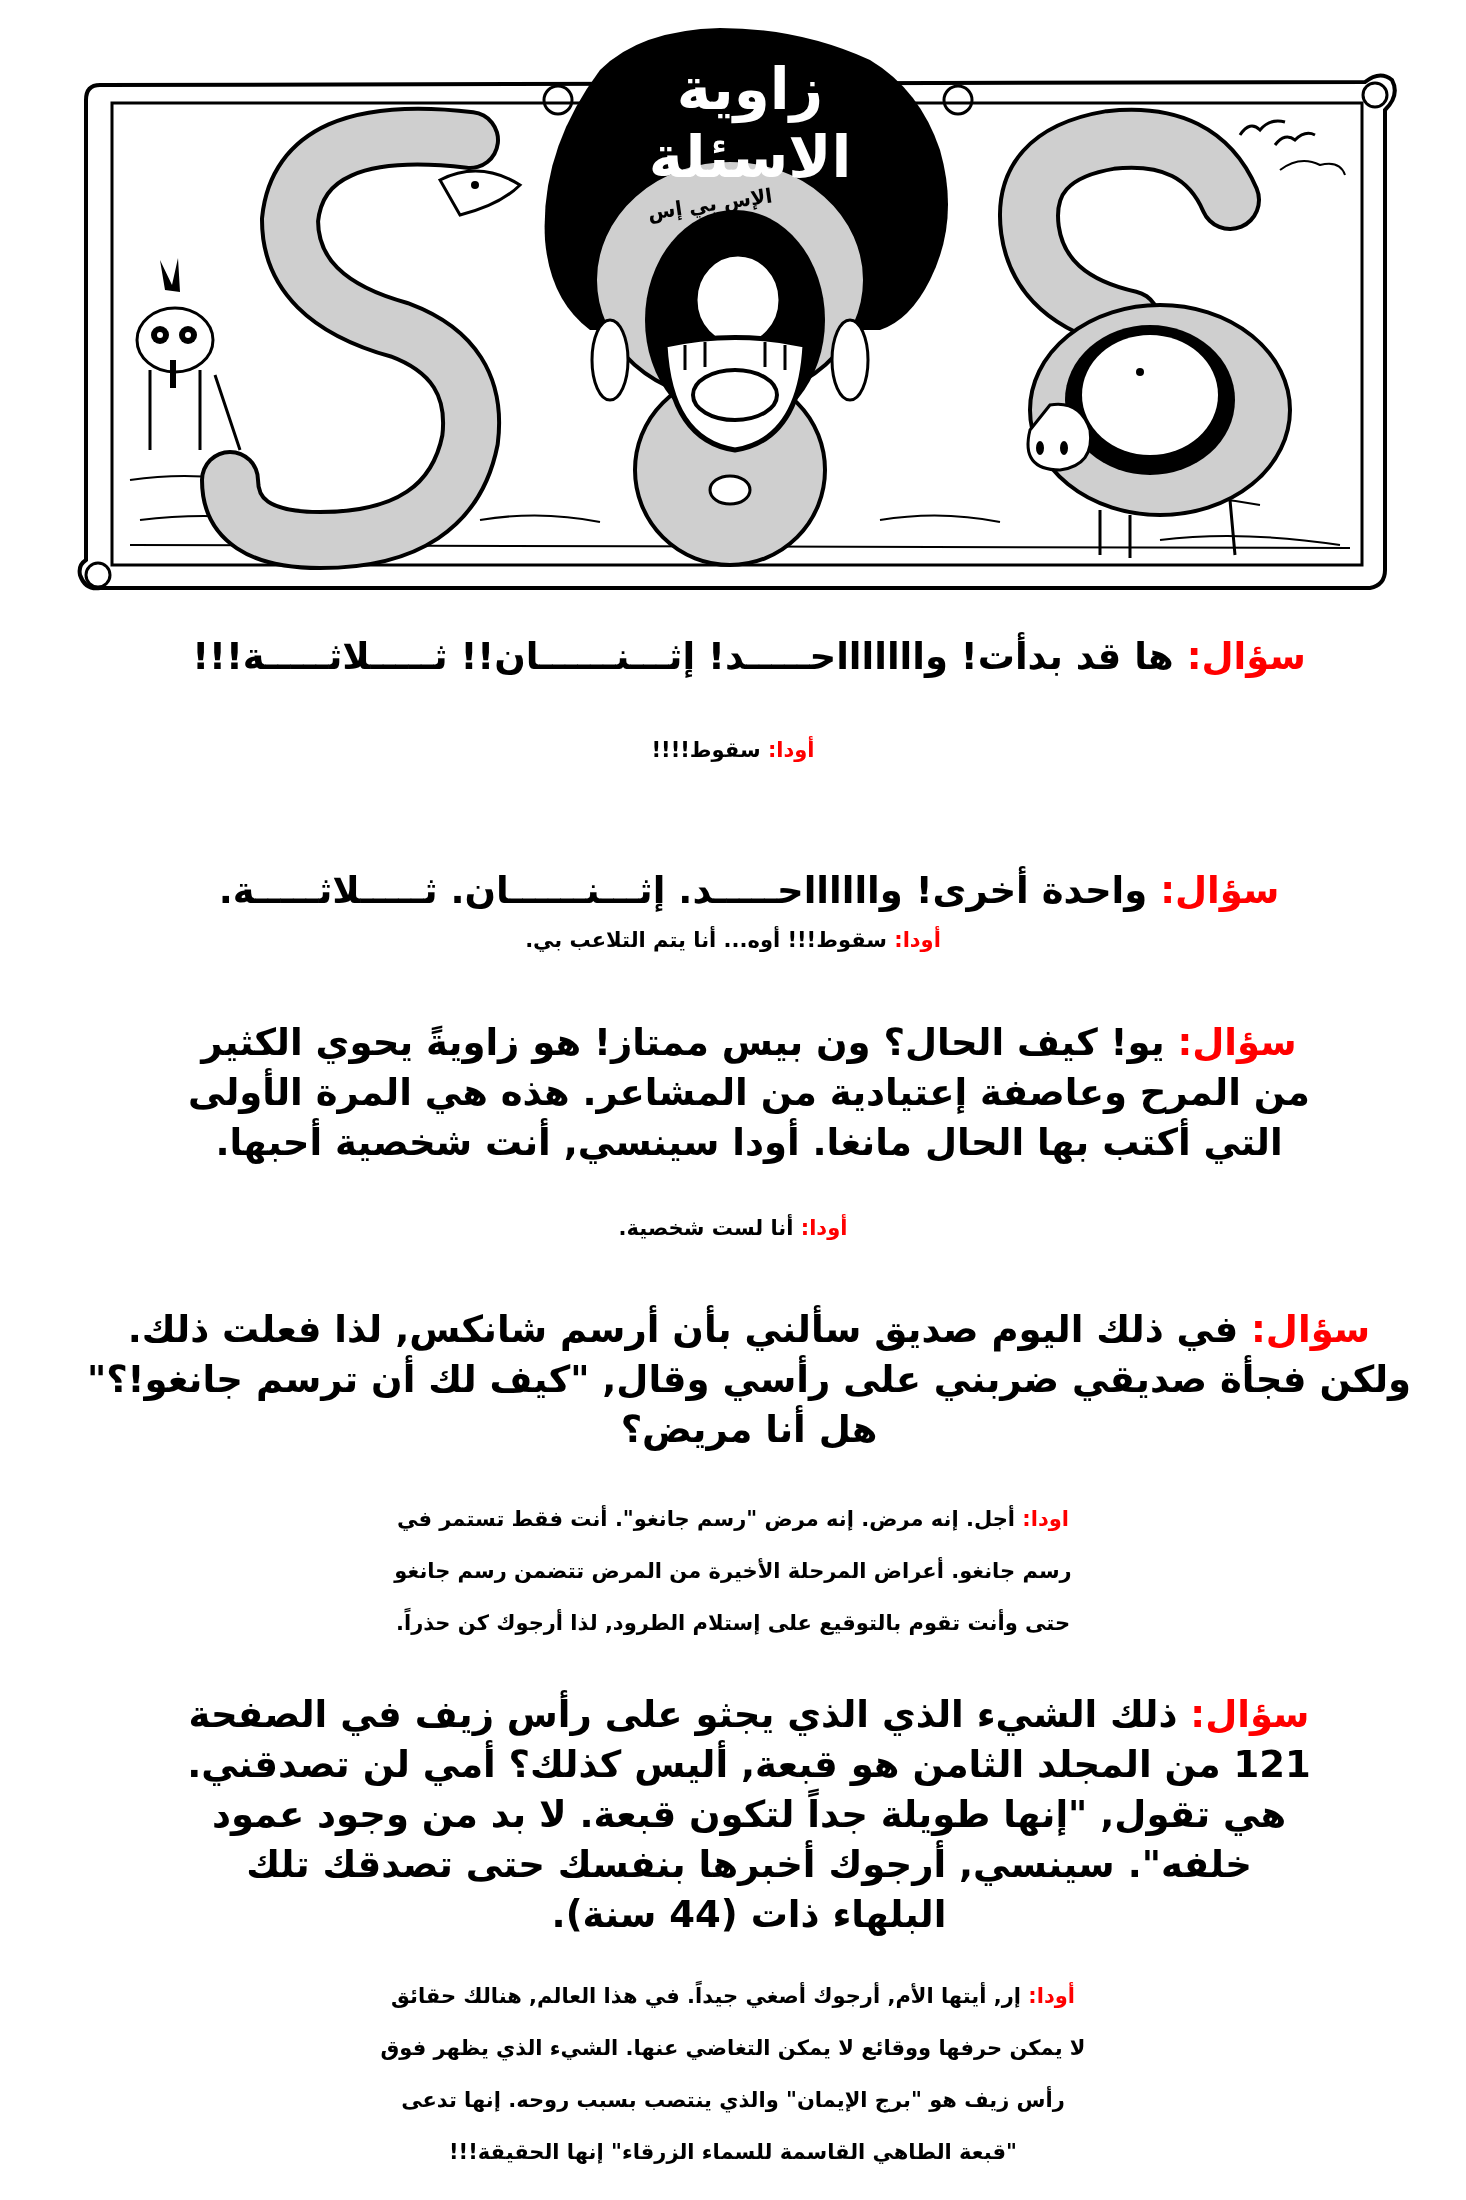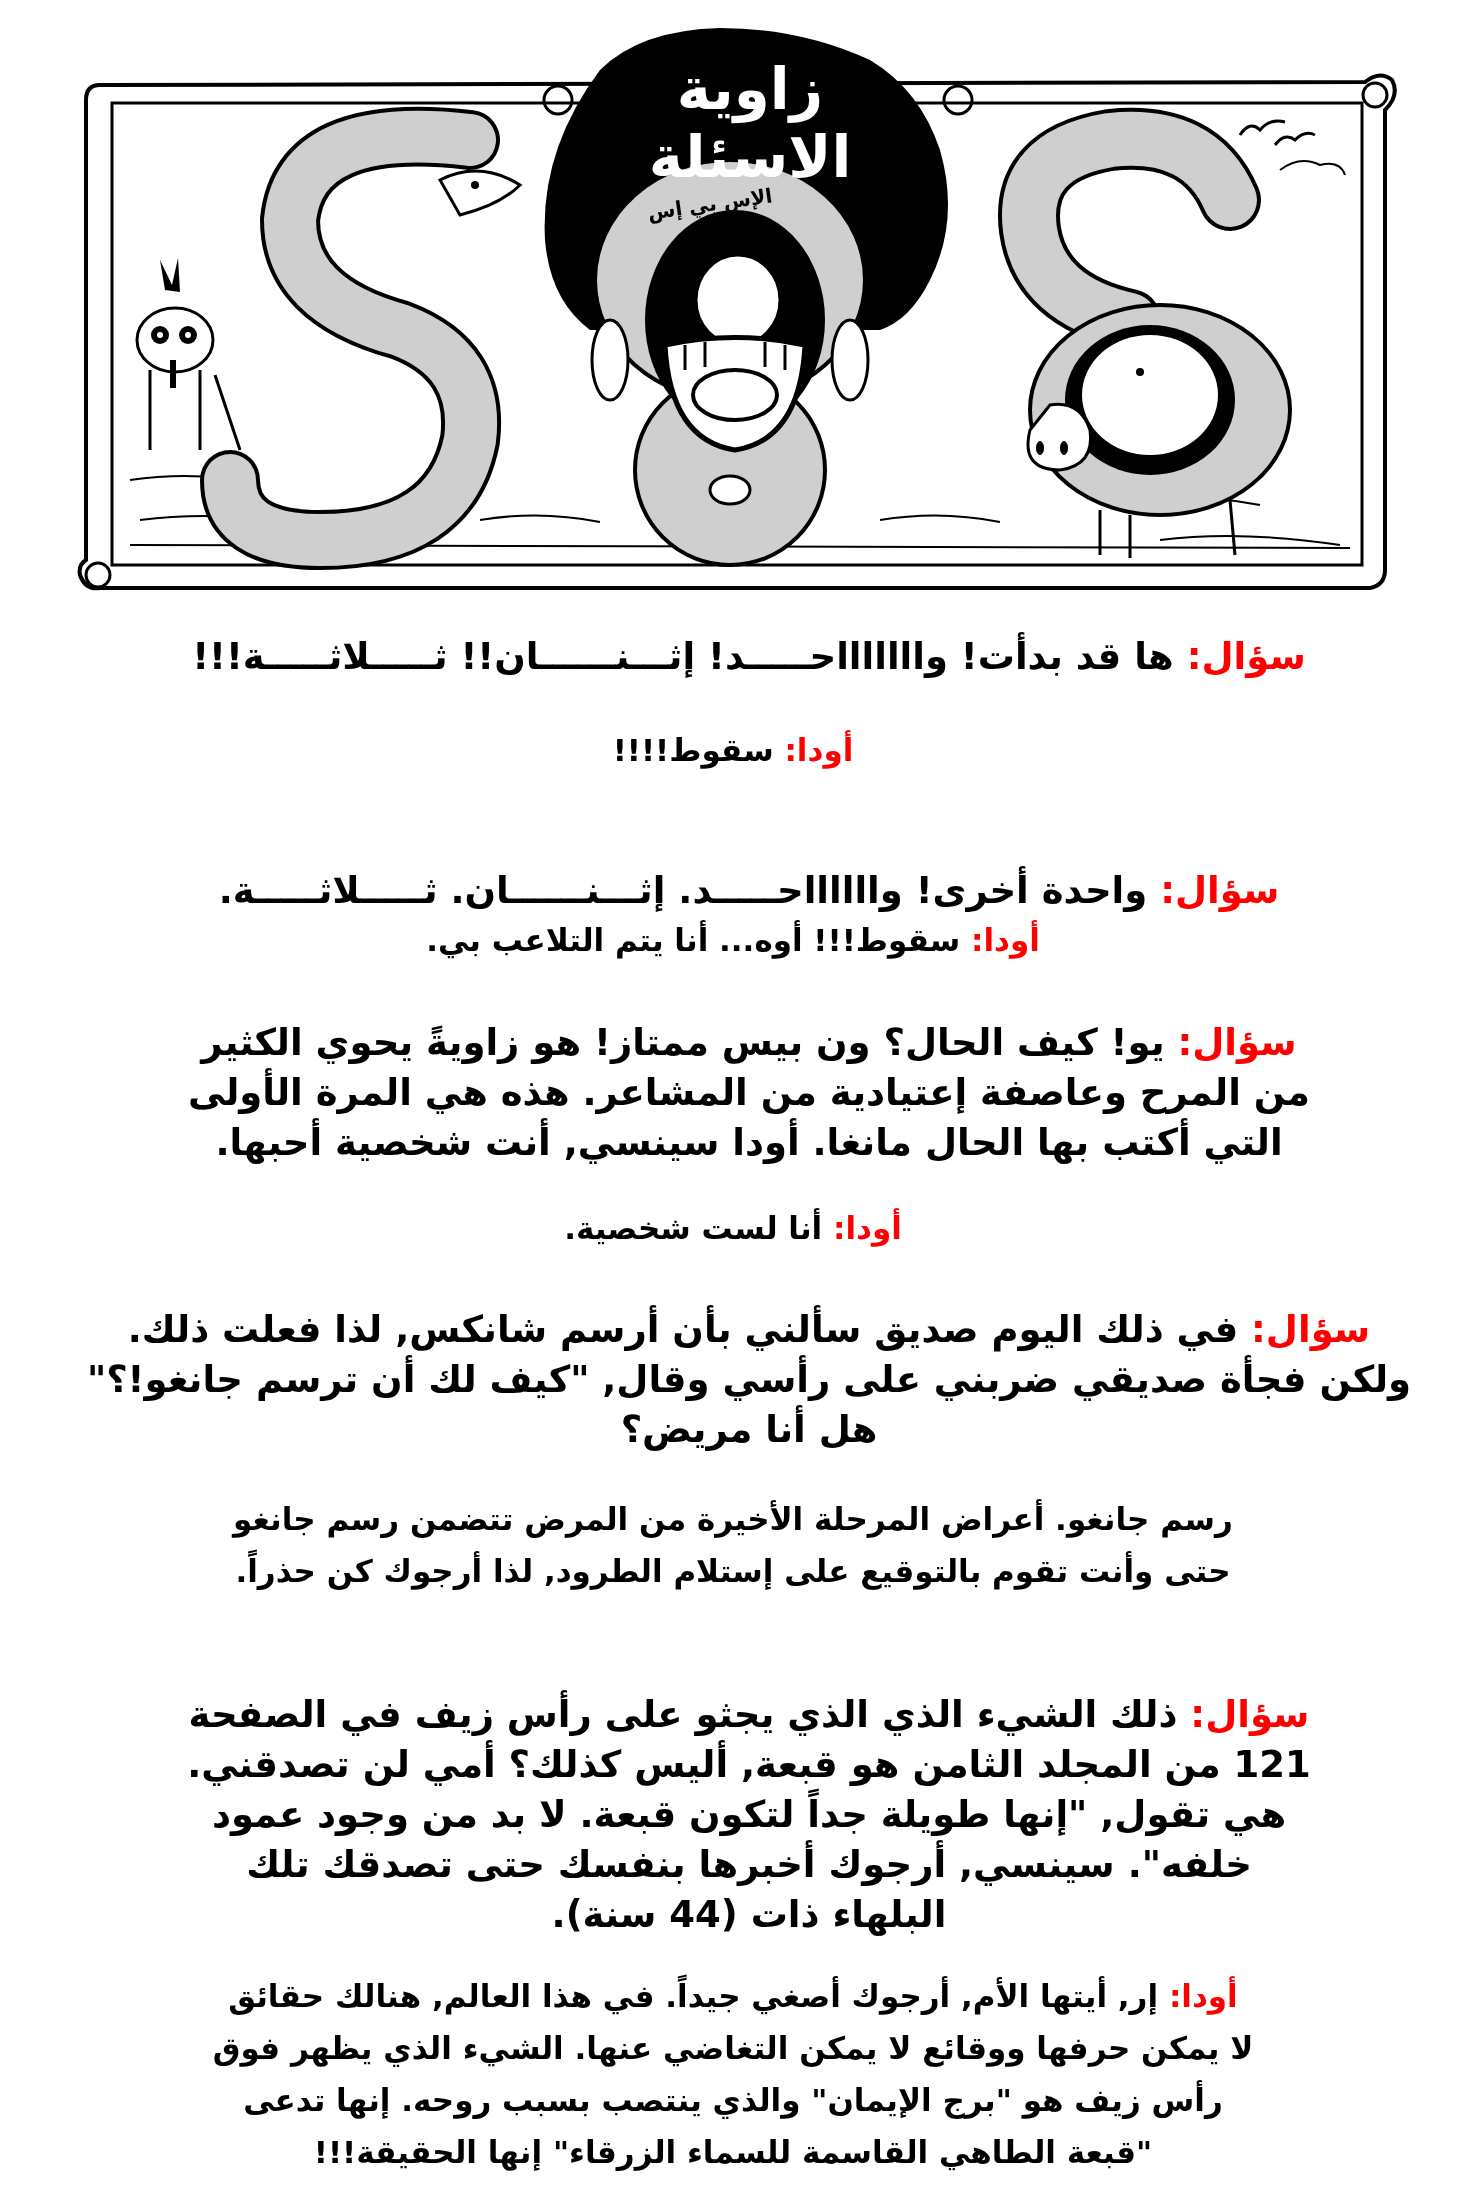--- a/index.html
+++ b/index.html
@@ -14,21 +14,21 @@
                   font-size: 58px; line-height: 68px; direction: rtl; letter-spacing: 4px; }
   .sbs-label { position: absolute; left: 640px; top: 192px; width: 140px; text-align: center;
                font-family: "DejaVu Sans", sans-serif; font-weight: bold; font-size: 20px;
                color: #000; direction: rtl; transform: rotate(-8deg); }
 
   
   .qa { position: absolute; left: 0; width: 1466px; text-align: center; direction: rtl;
         font-family: "DejaVu Sans", sans-serif; font-weight: bold; }
   .qa .label { color: #ff0000; }
   .q { font-size: 37px; line-height: 50px; letter-spacing: -0.5px; padding-left: 16px; }
-  .a { font-size: 31px; line-height: 52px; }
+  .a { font-size: 21px; line-height: 52px; }
   .qa p { margin: 0; }
 </style>
 </head>
 <body>
 
 <div class="illustration">
   <svg width="1466" height="600" viewBox="0 0 1466 600">
 
     <path d="M100 85 Q86 85 86 100 L86 560 Q78 565 80 575 Q85 590 100 588 L1370 588 Q1385 585 1385 570 L1385 110 Q1400 95 1392 80 Q1380 70 1365 82 L100 85 Z" fill="#fff" stroke="#000" stroke-width="4"></path>
 
@@ -138,20 +138,21 @@
   <p><span class="label">أودا:</span> <span>أنا لست شخصية.</span></p>
 </div>
 
 <div class="qa q" style="top:1305px;">
   <p><span class="label">سؤال:</span> <span>في ذلك اليوم صديق سألني بأن أرسم شانكس, لذا فعلت ذلك.</span></p>
   <p>ولكن فجأة صديقي ضربني على رأسي وقال, "كيف لك أن ترسم جانغو!؟"</p>
   <p>هل أنا مريض؟</p>
 </div>
 
 <div class="qa a" style="top:1493px;">
+  <p><span class="label">اودا:</span> <span>أجل. إنه مرض. إنه مرض "رسم جانغو". أنت فقط تستمر في</span></p>
   <p>رسم جانغو. أعراض المرحلة الأخيرة من المرض تتضمن رسم جانغو</p>
   <p>حتى وأنت تقوم بالتوقيع على إستلام الطرود, لذا أرجوك كن حذراً.</p>
 </div>
 
 <div class="qa q" style="top:1690px;">
   <p><span class="label">سؤال:</span> <span>ذلك الشيء الذي الذي يجثو على رأس زيف في الصفحة</span></p>
   <p>121 من المجلد الثامن هو قبعة, أليس كذلك؟ أمي لن تصدقني.</p>
   <p>هي تقول, "إنها طويلة جداً لتكون قبعة. لا بد من وجود عمود</p>
   <p>خلفه". سينسي, أرجوك أخبرها بنفسك حتى تصدقك تلك</p>
   <p>البلهاء ذات (44 سنة).</p>

